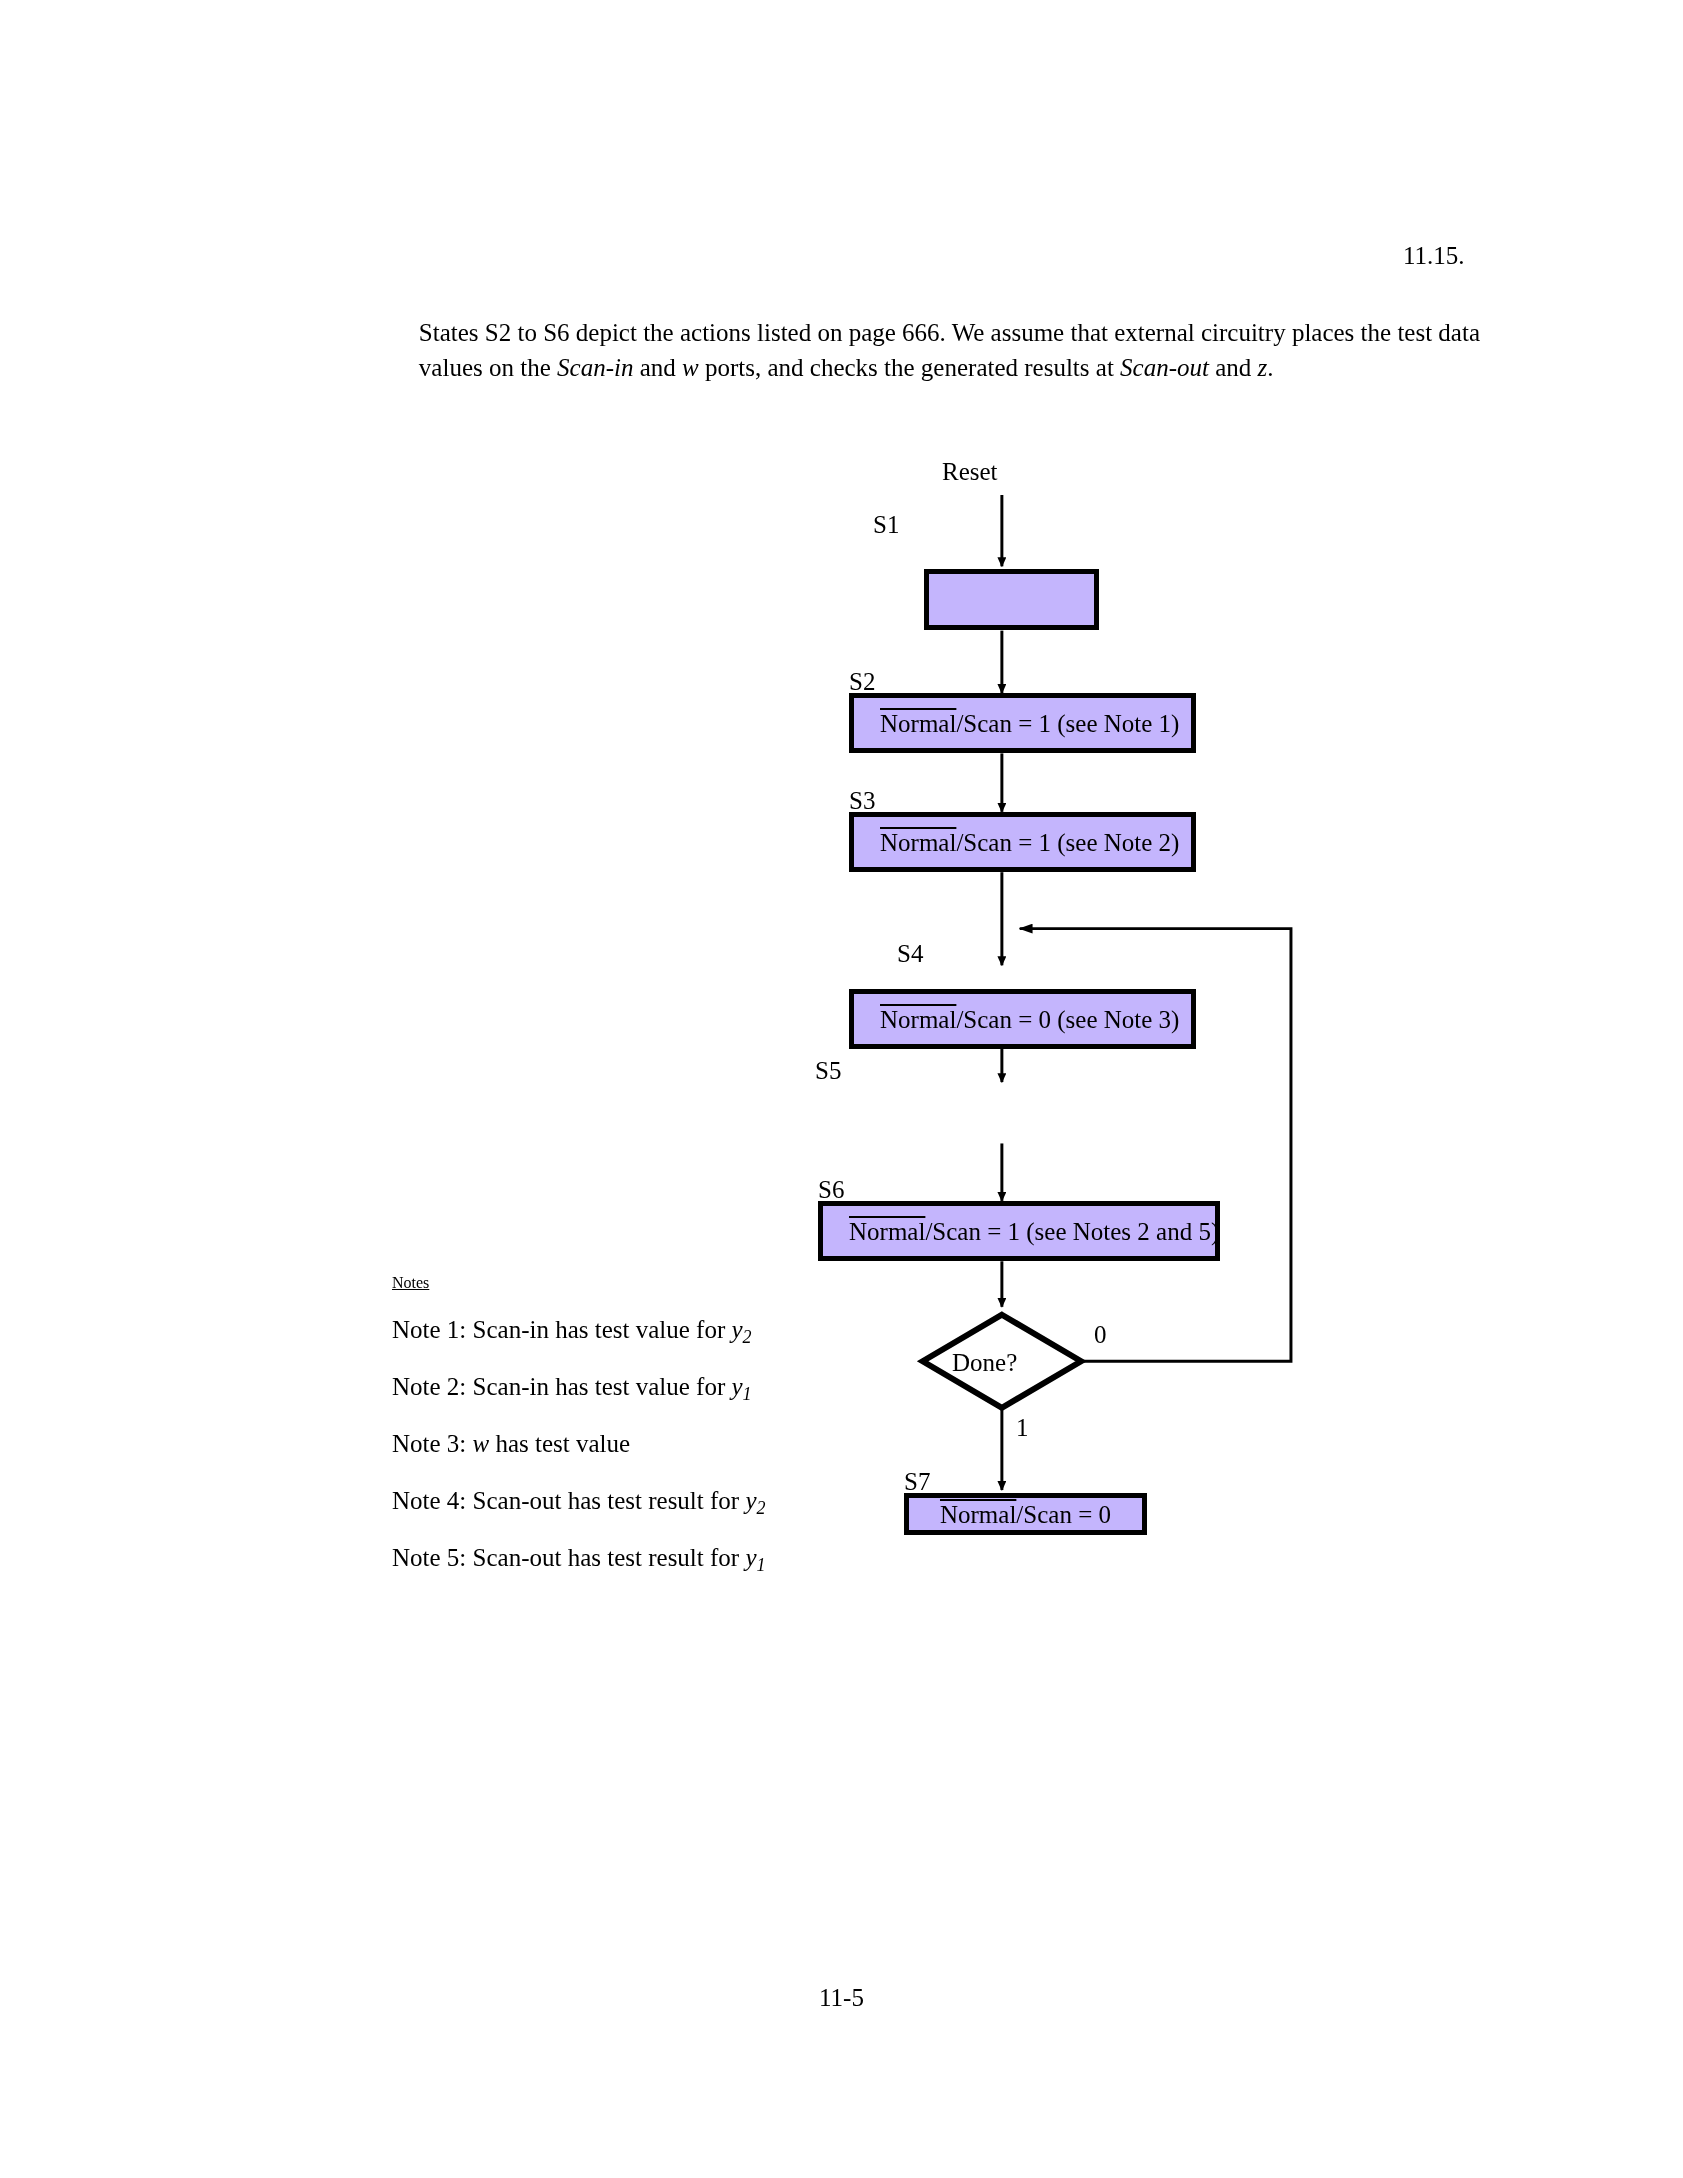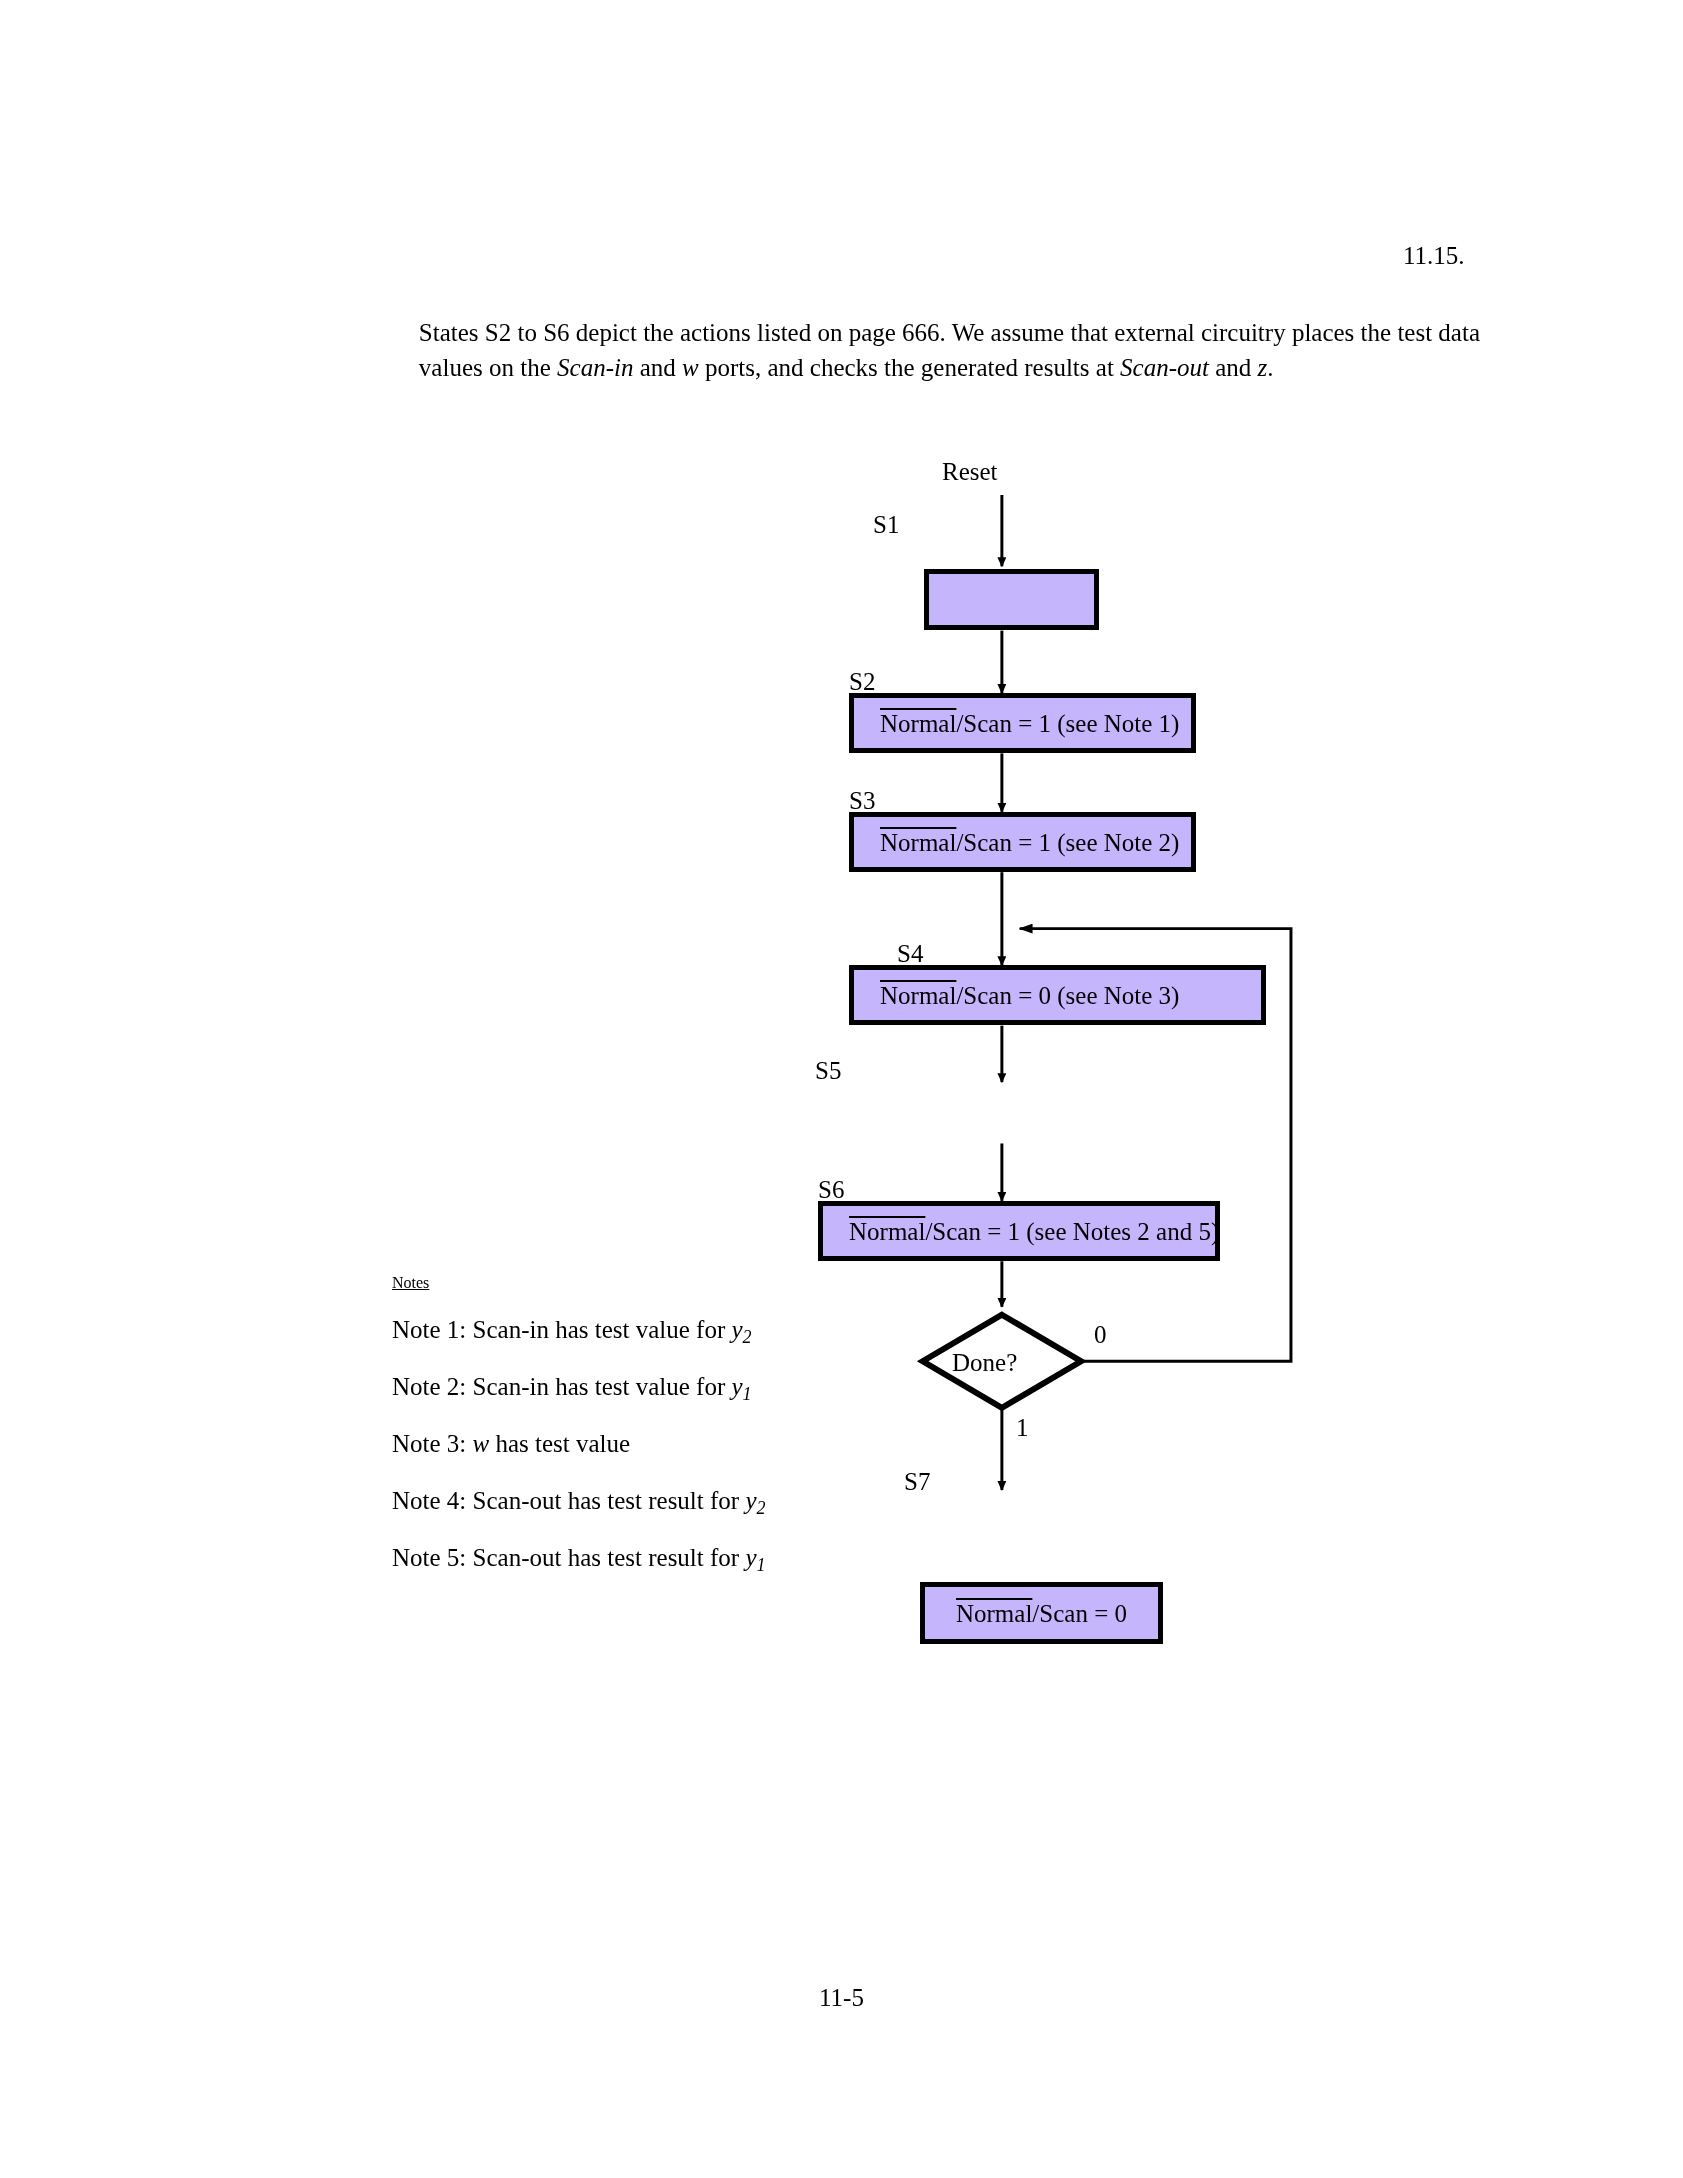--- a/index.html
+++ b/index.html
@@ -204,37 +204,37 @@
   <div class="state-box align-left" style="left:849px; top:693px; width:347px; height:60px;">
     <span class="boxtext"><span class="ovl">Normal</span><span>/Scan = 1 (see Note 1)</span></span>
   </div>
 
   <div class="state-label" style="left:849px; top:788px;">S3</div>
   <div class="state-box align-left" style="left:849px; top:812px; width:347px; height:60px;">
     <span class="boxtext"><span class="ovl">Normal</span><span>/Scan = 1 (see Note 2)</span></span>
   </div>
 
   <div class="state-label" style="left:849px; top:941px;margin-left:48px;">S4</div>
-  <div class="state-box align-left" style="left:849px; top:965px; width:417px; height:60px;">
+  <div class="state-box align-left" style="left:849px; top:989px; width:347px; height:60px;">
     <span class="boxtext"><span class="ovl">Normal</span><span>/Scan = 0 (see Note 3)</span></span>
   </div>
 
   <div class="state-label" style="left:815px; top:1058px;">S5</div>
 
   <div class="state-label" style="left:818px; top:1177px;">S6</div>
   <div class="state-box align-left" style="left:818px; top:1201px; width:402px; height:60px;">
     <span class="boxtext"><span class="ovl">Normal</span><span>/Scan = 1 (see Notes 2 and 5)</span></span>
   </div>
 
   <div class="diamond-text" style="left:952px; top:1350px; width:99px;">Done?</div>
   <div class="edge-label" style="left:1094px; top:1322px;">0</div>
   <div class="edge-label" style="left:1016px; top:1415px;">1</div>
 
   <div class="state-label" style="left:904px; top:1469px;">S7</div>
-  <div class="state-box" style="left:904px; top:1582px; width:243px; height:62px;margin-left:16px;">
+  <div class="state-box" style="left:904px; top:1493px; width:243px; height:42px;">
     <span class="boxtext"><span class="ovl">Normal</span><span>/Scan = 0</span></span>
   </div>
 
 </div>
 
 <div id="notes">
   <div class="notes-head">Notes</div>
 
   <div class="note-line"><span>Note 1:</span><span> Scan-in has test value for </span><em>y</em><sub>2</sub><span></span></div>
 

